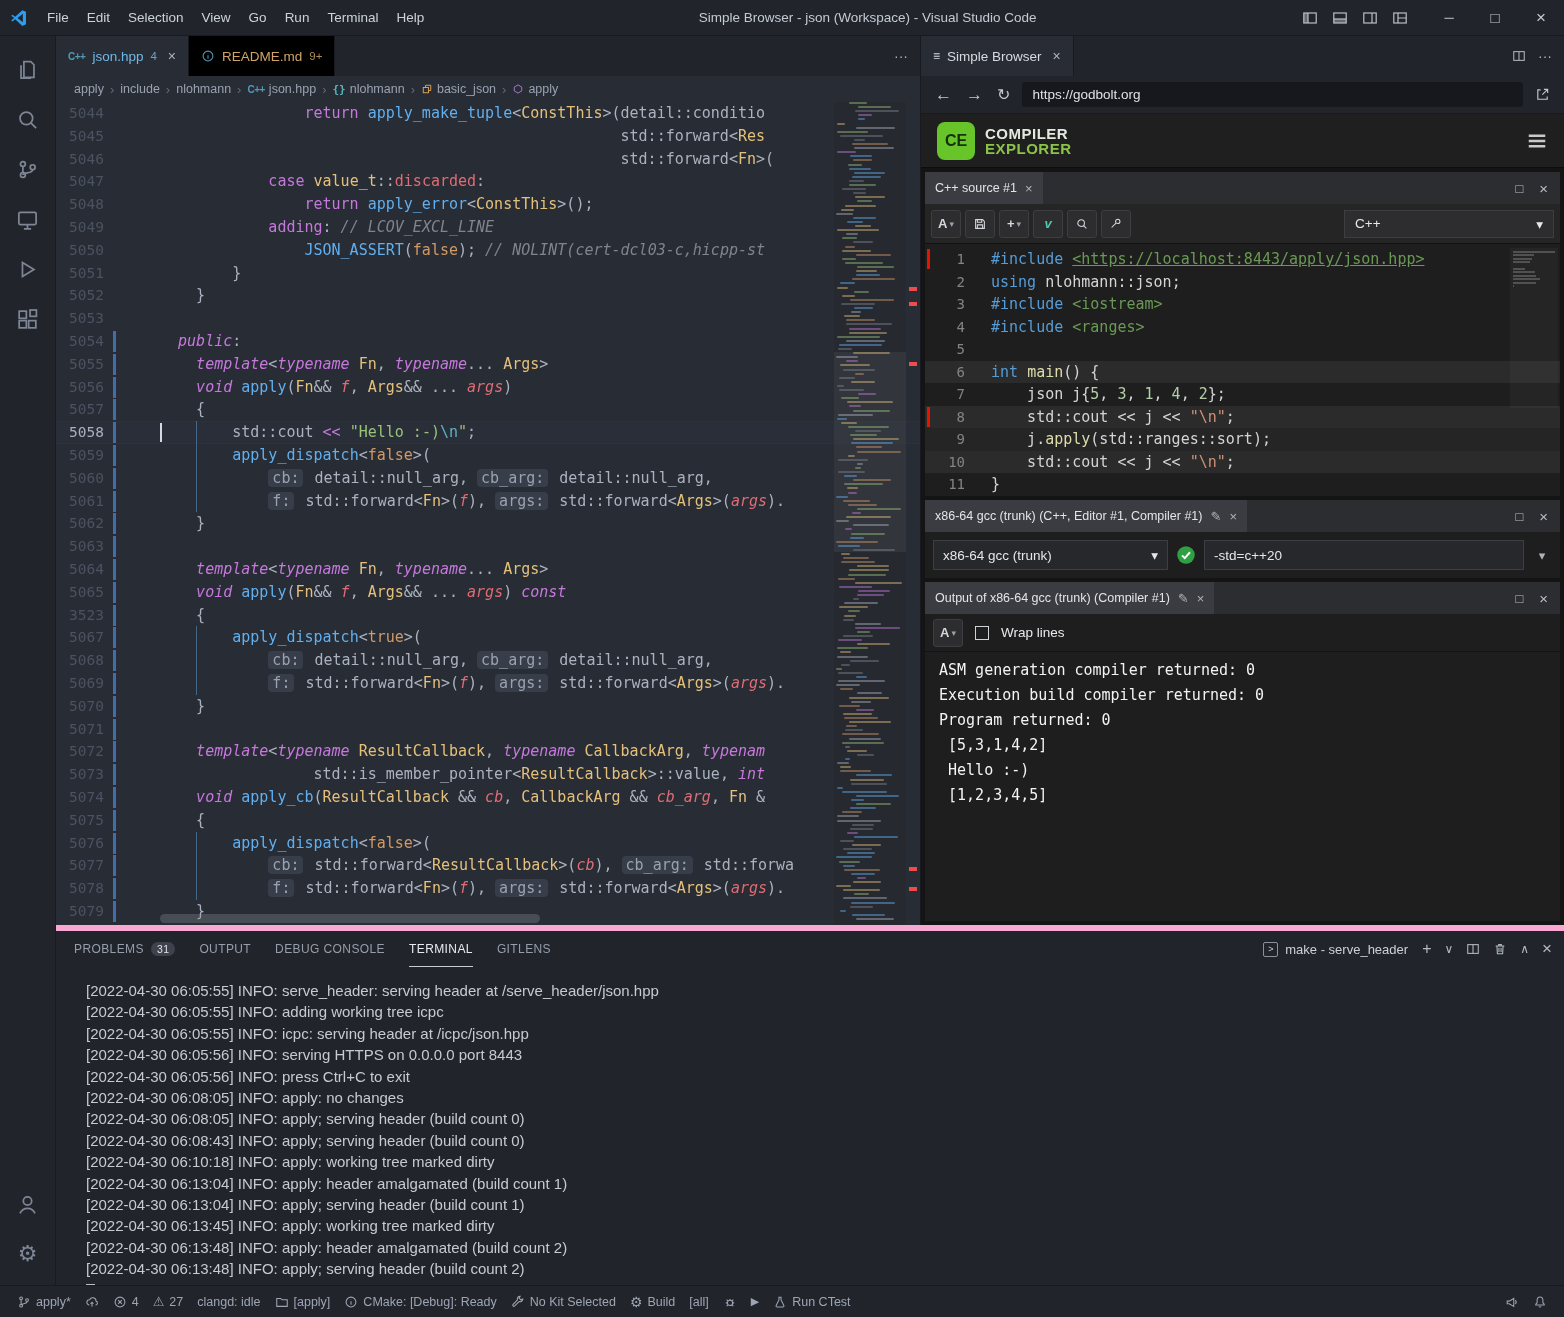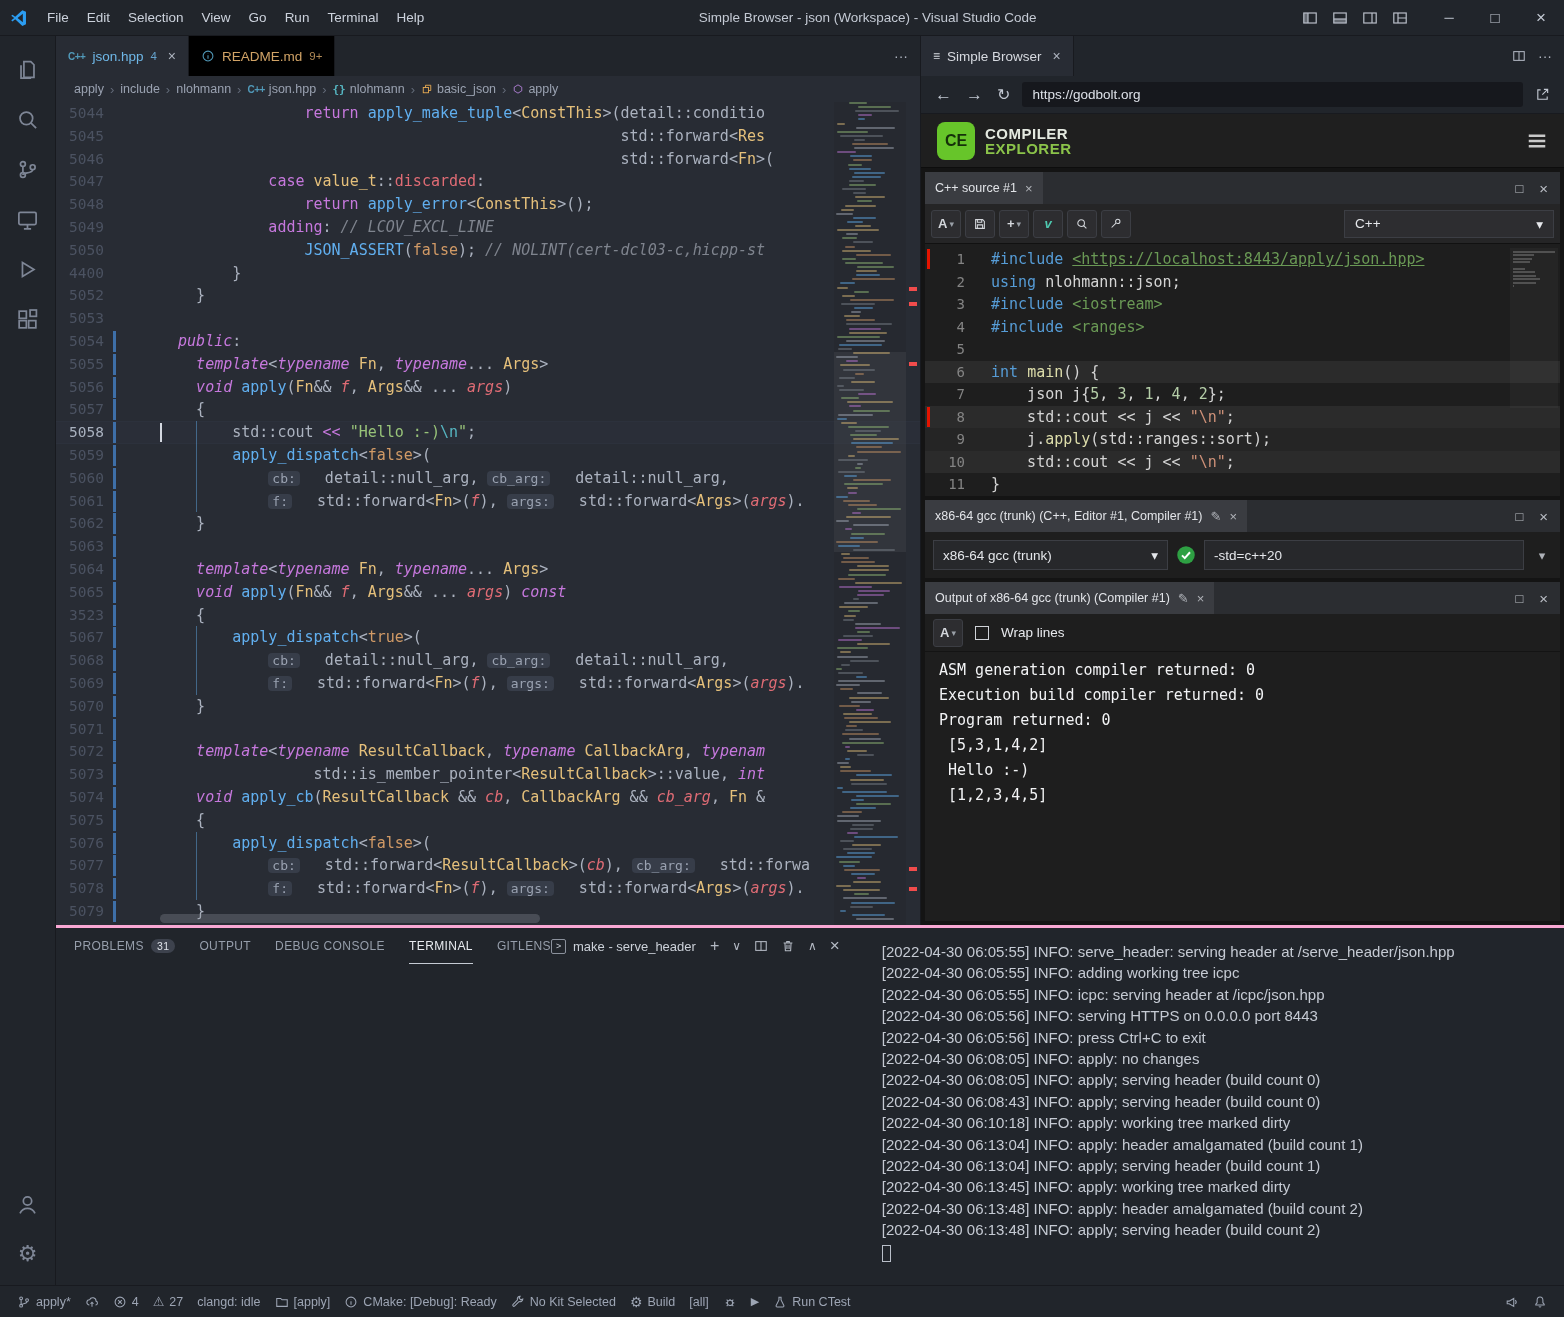--- a/index.html
+++ b/index.html
@@ -48,21 +48,21 @@
 .code-line.active .ln{color:#a9b1bf}
 .lc{flex:none;white-space:pre}
 .gitbar{position:absolute;left:57px;top:1px;width:3px;height:21px;background:#3e6fa8}
 .cursor{position:absolute;left:104px;top:2px;width:2px;height:19px;background:#d4d8e0}
 .tk-kw{color:#c678dd}.tk-kwi{color:#c678dd;font-style:italic}
 .tk-fn{color:#61afef}.tk-type{color:#e5c07b}
 .tk-str{color:#98c379}.tk-esc{color:#56b6c2}
 .tk-num{color:#d19a66}.tk-cmt{color:#7f848e;font-style:italic}
 .tk-pun{color:#abb2bf}.tk-txt{color:#abb2bf}
 .tk-var{color:#e06c75}.tk-param{color:#e06c75;font-style:italic}
-.tk-hint{background:#373d49;color:#9aa2b1;border-radius:4px;padding:0 4px;font-size:13px;margin-right:16px}
+.tk-hint{background:#373d49;color:#9aa2b1;border-radius:4px;padding:0 4px;font-size:15px;margin-right:2px}
 .indent-guide{position:absolute;width:1px;background:rgba(97,175,239,.45)}
 .minimap{position:absolute;top:0;right:14px;width:72px;height:100%;background:rgba(33,37,43,.35);overflow:hidden}
 .mm-bar{position:absolute;height:2px;border-radius:1px}
 .mm-slider{position:absolute;left:0;right:0;top:250px;height:200px;background:rgba(255,255,255,.06)}
 .overview-ruler{position:absolute;top:0;right:0;width:14px;height:100%}
 .ruler-mark{position:absolute;right:3px;width:8px;height:4px;background:#f14c4c}
 .hscrollbar{position:absolute;left:104px;bottom:2px;width:380px;height:9px;border-radius:5px;background:rgba(140,145,155,.32)}
 
 
 .browser-col{flex:1;display:flex;flex-direction:column;min-width:0;border-left:1px solid #181a1f;background:#21252b}
@@ -101,21 +101,21 @@
 .gb-select{display:flex;align-items:center;justify-content:space-between;width:235px;height:30px;background:#27282b;border:1px solid #3c3e44;color:#e4e6ea;padding:0 9px;font-size:13.5px}
 .gb-options{flex:1;height:30px;background:#27282b;border:1px solid #3c3e44;color:#e4e6ea;padding:0 9px;font-size:13.5px;display:flex;align-items:center}
 .gb-optcaret{width:20px;color:#aeb2b8;display:flex;justify-content:center}
 .out-pane{flex:1;margin-bottom:4px}
 .gb-out-toolbar{height:38px;display:flex;align-items:center;gap:12px;padding:0 8px;background:#1e1e1e;border-bottom:1px solid #141414}
 .wrap-box{width:14px;height:14px;border:1.5px solid #cfd3d8;background:transparent}
 .wrap-label{color:#e8eaee;font-size:13.5px}
 .gb-out{flex:1;font-family:"DejaVu Sans Mono",monospace;font-size:15px;line-height:25px;color:#f2f3f5;padding:6px 0 0 14px;white-space:pre;overflow:hidden}
 
 
-.bottom-panel{height:360px;background:#21252b;border-top:3px solid #f9a8d4;display:flex;flex-direction:row}
+.bottom-panel{height:360px;background:#21252b;border-top:6px solid #f9a8d4;display:flex;flex-direction:column}
 .panel-header{height:36px;display:flex;align-items:center;padding:0 12px 0 18px}
 .panel-tabs{display:flex;gap:24px;height:100%}
 .panel-tab{display:flex;align-items:center;gap:7px;font-size:12px;letter-spacing:.4px;color:#969eab;height:100%}
 .panel-tab.active{color:#e8ebf0;box-shadow:inset 0 -1px 0 #c6cbd4}
 .pbadge{background:#3d424d;color:#dfe3ea;border-radius:10px;padding:1px 6px;font-size:10.5px}
 .panel-right{margin-left:auto;display:flex;align-items:center;gap:14px;color:#b4bac4}
 .term-chip{display:flex;align-items:center;gap:7px;font-size:13px;color:#ccd1d9}
 .term-ic{width:15px;height:15px;border:1px solid #8b919c;border-radius:2px;font-size:9px;display:flex;align-items:center;justify-content:center;color:#ccd1d9}
 .panel-actions{display:flex;align-items:center;gap:13px;font-size:13px}
 .terminal{flex:1;padding:13px 0 0 30px;font-family:Liberation Sans, sans-serif;font-size:15px;line-height:21.4px;color:#c5cad3;overflow:hidden}
@@ -313,21 +313,21 @@
           </div>
         <div class="code-area">
           <div id="editor-lines">
               <div class="code-line"><span class="ln">5044</span><span class="lc" style="padding-left: 200.48px;"><span class="tk-kw">return </span><span class="tk-fn">apply_make_tuple</span><span class="tk-pun">&lt;</span><span class="tk-type">ConstThis</span><span class="tk-pun">&gt;(</span><span class="tk-txt">detail</span><span class="tk-pun">::</span><span class="tk-txt">conditio</span></span></div>
               <div class="code-line"><span class="ln">5045</span><span class="lc" style="padding-left: 516.53px;"><span class="tk-txt">std</span><span class="tk-pun">::</span><span class="tk-txt">forward</span><span class="tk-pun">&lt;</span><span class="tk-type">Res</span></span></div>
               <div class="code-line"><span class="ln">5046</span><span class="lc" style="padding-left: 516.53px;"><span class="tk-txt">std</span><span class="tk-pun">::</span><span class="tk-txt">forward</span><span class="tk-pun">&lt;</span><span class="tk-type">Fn</span><span class="tk-pun">&gt;(</span></span></div>
               <div class="code-line"><span class="ln">5047</span><span class="lc" style="padding-left: 164.36px;"><span class="tk-kw">case </span><span class="tk-type">value_t</span><span class="tk-pun">::</span><span class="tk-var">discarded</span><span class="tk-pun">:</span></span></div>
               <div class="code-line"><span class="ln">5048</span><span class="lc" style="padding-left: 200.48px;"><span class="tk-kw">return </span><span class="tk-fn">apply_error</span><span class="tk-pun">&lt;</span><span class="tk-type">ConstThis</span><span class="tk-pun">&gt;();</span></span></div>
               <div class="code-line"><span class="ln">5049</span><span class="lc" style="padding-left: 164.36px;"><span class="tk-kw">adding</span><span class="tk-pun">: </span><span class="tk-cmt">// LCOV_EXCL_LINE</span></span></div>
               <div class="code-line"><span class="ln">5050</span><span class="lc" style="padding-left: 200.48px;"><span class="tk-fn">JSON_ASSERT</span><span class="tk-pun">(</span><span class="tk-num">false</span><span class="tk-pun">); </span><span class="tk-cmt">// NOLINT(cert-dcl03-c,hicpp-st</span></span></div>
-              <div class="code-line"><span class="ln">4400</span><span class="lc" style="padding-left: 128.24px;"><span class="tk-pun">}</span></span></div>
+              <div class="code-line"><span class="ln">5051</span><span class="lc" style="padding-left: 128.24px;"><span class="tk-pun">}</span></span></div>
               <div class="code-line"><span class="ln">5052</span><span class="lc" style="padding-left: 92.12px;"><span class="tk-pun">}</span></span></div>
               <div class="code-line"><span class="ln">5053</span><span class="lc" style="padding-left: 56px;"></span></div>
               <div class="code-line"><span class="ln">5054</span><span class="gitbar"></span><span class="lc" style="padding-left: 74.06px;"><span class="tk-kwi">public</span><span class="tk-pun">:</span></span></div>
               <div class="code-line"><span class="ln">5055</span><span class="gitbar"></span><span class="lc" style="padding-left: 92.12px;"><span class="tk-kwi">template</span><span class="tk-pun">&lt;</span><span class="tk-kwi">typename </span><span class="tk-type">Fn</span><span class="tk-pun">, </span><span class="tk-kwi">typename</span><span class="tk-pun">... </span><span class="tk-type">Args</span><span class="tk-pun">&gt;</span></span></div>
               <div class="code-line"><span class="ln">5056</span><span class="gitbar"></span><span class="lc" style="padding-left: 92.12px;"><span class="tk-kwi">void </span><span class="tk-fn">apply</span><span class="tk-pun">(</span><span class="tk-type">Fn</span><span class="tk-pun">&amp;&amp; </span><span class="tk-param">f</span><span class="tk-pun">, </span><span class="tk-type">Args</span><span class="tk-pun">&amp;&amp; ... </span><span class="tk-param">args</span><span class="tk-pun">)</span></span></div>
               <div class="code-line"><span class="ln">5057</span><span class="gitbar"></span><span class="lc" style="padding-left: 92.12px;"><span class="tk-pun">{</span></span></div>
               <div class="code-line active"><span class="ln">5058</span><span class="gitbar"></span><span class="lc" style="padding-left: 128.24px;"><span class="tk-txt">std</span><span class="tk-pun">::</span><span class="tk-txt">cout</span><span class="tk-pun"> </span><span class="tk-kw">&lt;&lt;</span><span class="tk-pun"> </span><span class="tk-str">"Hello :-)</span><span class="tk-esc">\n</span><span class="tk-str">"</span><span class="tk-pun">;</span></span><span class="cursor"></span></div>
               <div class="code-line"><span class="ln">5059</span><span class="gitbar"></span><span class="lc" style="padding-left: 128.24px;"><span class="tk-fn">apply_dispatch</span><span class="tk-pun">&lt;</span><span class="tk-num">false</span><span class="tk-pun">&gt;(</span></span></div>
               <div class="code-line"><span class="ln">5060</span><span class="gitbar"></span><span class="lc" style="padding-left: 164.36px;"><span class="tk-hint">cb:</span><span class="tk-txt"> detail</span><span class="tk-pun">::</span><span class="tk-txt">null_arg</span><span class="tk-pun">, </span><span class="tk-hint">cb_arg:</span><span class="tk-txt"> detail</span><span class="tk-pun">::</span><span class="tk-txt">null_arg</span><span class="tk-pun">,</span></span></div>
               <div class="code-line"><span class="ln">5061</span><span class="gitbar"></span><span class="lc" style="padding-left: 164.36px;"><span class="tk-hint">f:</span><span class="tk-txt"> std</span><span class="tk-pun">::</span><span class="tk-txt">forward</span><span class="tk-pun">&lt;</span><span class="tk-type">Fn</span><span class="tk-pun">&gt;(</span><span class="tk-param">f</span><span class="tk-pun">), </span><span class="tk-hint">args:</span><span class="tk-txt"> std</span><span class="tk-pun">::</span><span class="tk-txt">forward</span><span class="tk-pun">&lt;</span><span class="tk-type">Args</span><span class="tk-pun">&gt;(</span><span class="tk-param">args</span><span class="tk-pun">).</span></span></div>

